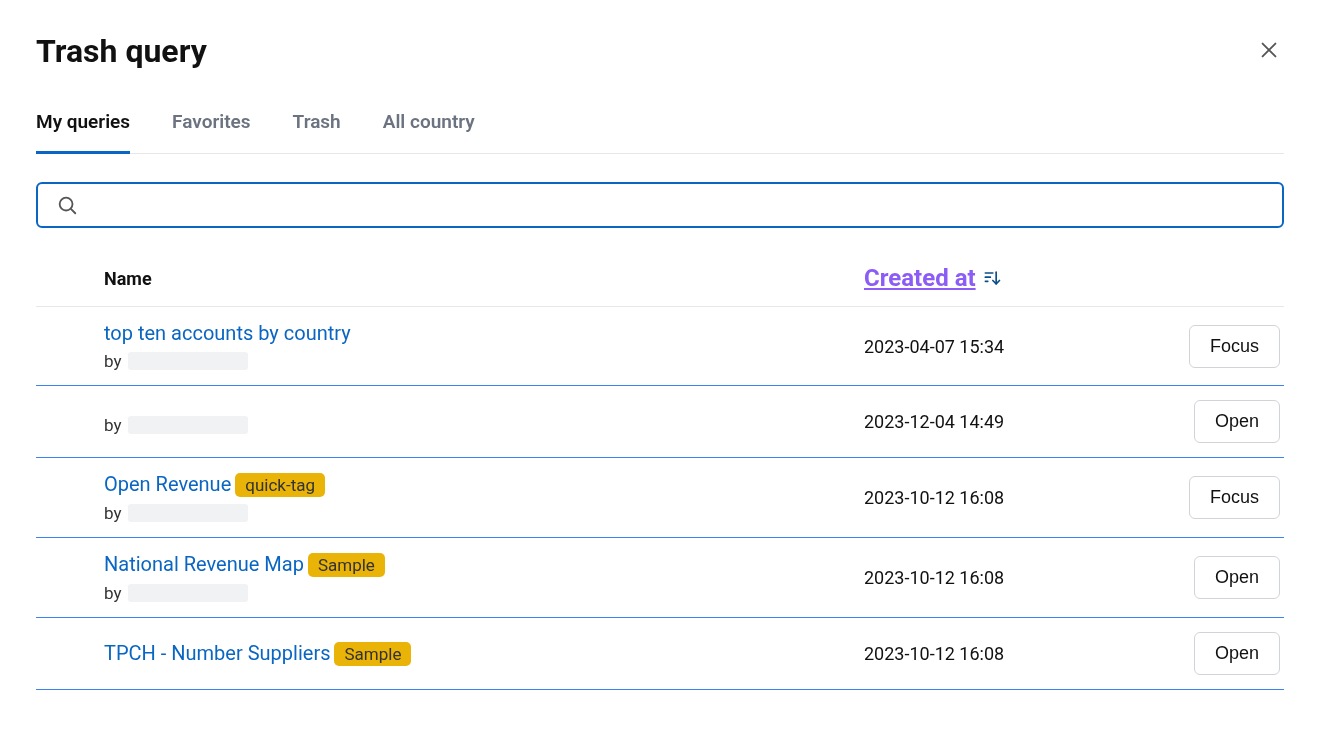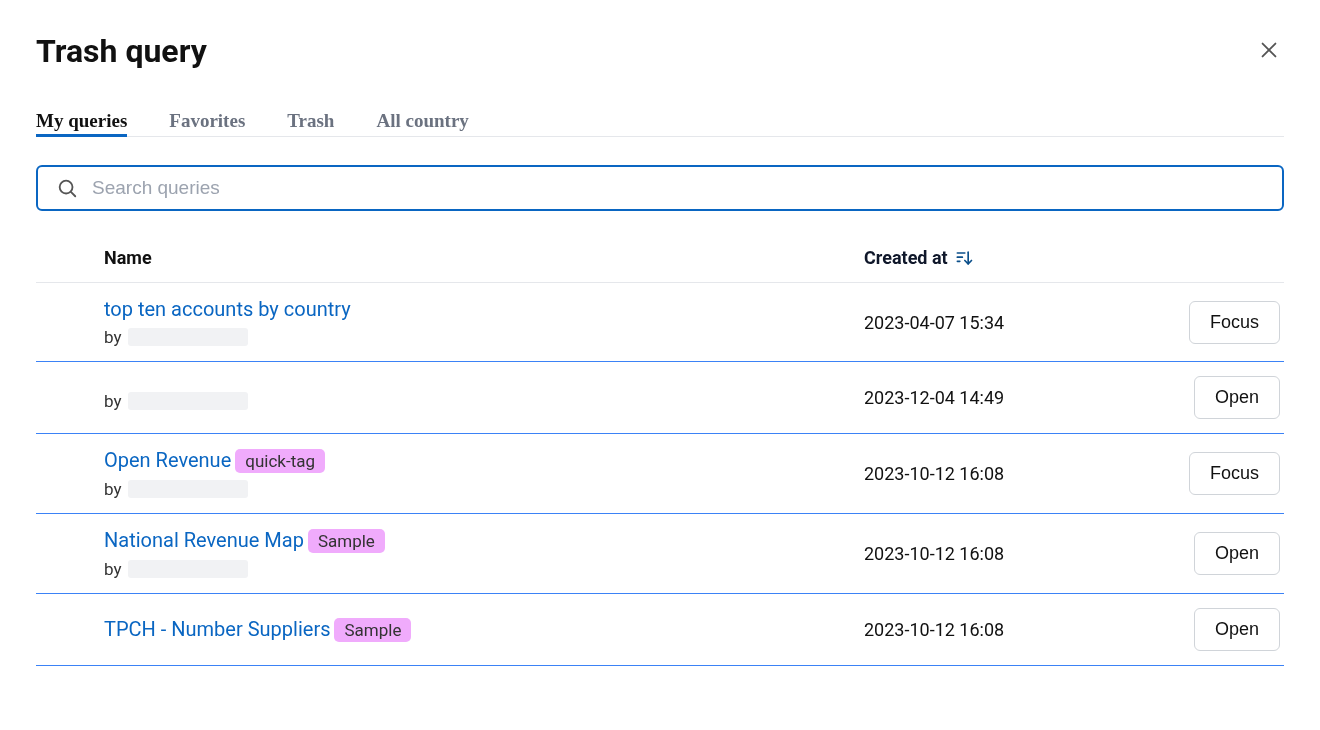--- a/index.html
+++ b/index.html
@@ -35,25 +35,24 @@
   .tabs {
     display: flex;
     gap: 42px;
     border-bottom: 1px solid #e5e7eb;
     margin-bottom: 28px;
   }
   .tab {
     font-size: 19px;
     font-weight: 600;
     color: #6b7280;
-    padding-bottom: 2px;
+    padding-bottom: 18px;
     cursor: pointer;
     border-bottom: 3px solid transparent;
     margin-bottom: -1px;
-    font-family: Liberation Serif, serif;
   }
   .tab.active {
     color: #111;
     border-bottom-color: #0a66c2;
   }
   .search-wrap {
     display: flex;
     align-items: center;
     border: 2px solid #0a66c2;
     border-radius: 6px;
@@ -78,48 +77,49 @@
   }
   .col-name-head {
     flex: 1;
     font-size: 18px;
     font-weight: 700;
     color: #111;
     padding-left: 68px;
   }
   .col-created-head {
     width: 280px;
-    font-size: 18px;
+    font-size: 24px;
     font-weight: 700;
-    color: #0f172a;
+    color: #8b5cf6;
     display: flex;
     align-items: center;
     gap: 6px;
     cursor: pointer;
+    text-decoration: underline;
   }
   .col-action-head { width: 140px; }
   .row {
     display: flex;
     align-items: center;
     padding: 14px 0;
     border-bottom: 1px solid #3b82f6;
   }
   .col-name {
     flex: 1;
     padding-left: 68px;
   }
   .link {
     font-size: 20px;
     color: #0a66c2;
     text-decoration: none;
     cursor: pointer;
   }
   .badge {
     display: inline-block;
-    background: #f0abfc;
+    background: #eab308;
     color: #333;
     font-size: 17px;
     padding: 2px 10px;
     border-radius: 5px;
     margin-left: 4px;
     vertical-align: baseline;
   }
   .byline {
     margin-top: 6px;
     font-size: 17px;
@@ -176,21 +176,20 @@
       <div class="tab">Favorites</div>
       <div class="tab">Trash</div>
       <div class="tab">All country</div>
     </div>
 
   <div class="search-wrap">
     <svg width="22" height="22" viewBox="0 0 24 24" fill="none" stroke="#555" stroke-width="2" stroke-linecap="round">
         <circle cx="11" cy="11" r="7"></circle>
         <line x1="21" y1="21" x2="16.5" y2="16.5"></line>
       </svg>
-    <input class="search-input" type="text" placeholder="Search queries" style="">
   </div>
 
   <div class="table-head">
     <div class="col-name-head">Name</div>
     <div class="col-created-head">
       <span>Created at</span>
       <svg width="20" height="20" viewBox="0 0 24 24" fill="none" stroke="#0b4f8a" stroke-width="2" stroke-linecap="round" stroke-linejoin="round">
           <line x1="4" y1="6" x2="13" y2="6"></line>
           <line x1="4" y1="11" x2="10" y2="11"></line>
           <line x1="4" y1="16" x2="7" y2="16"></line>

